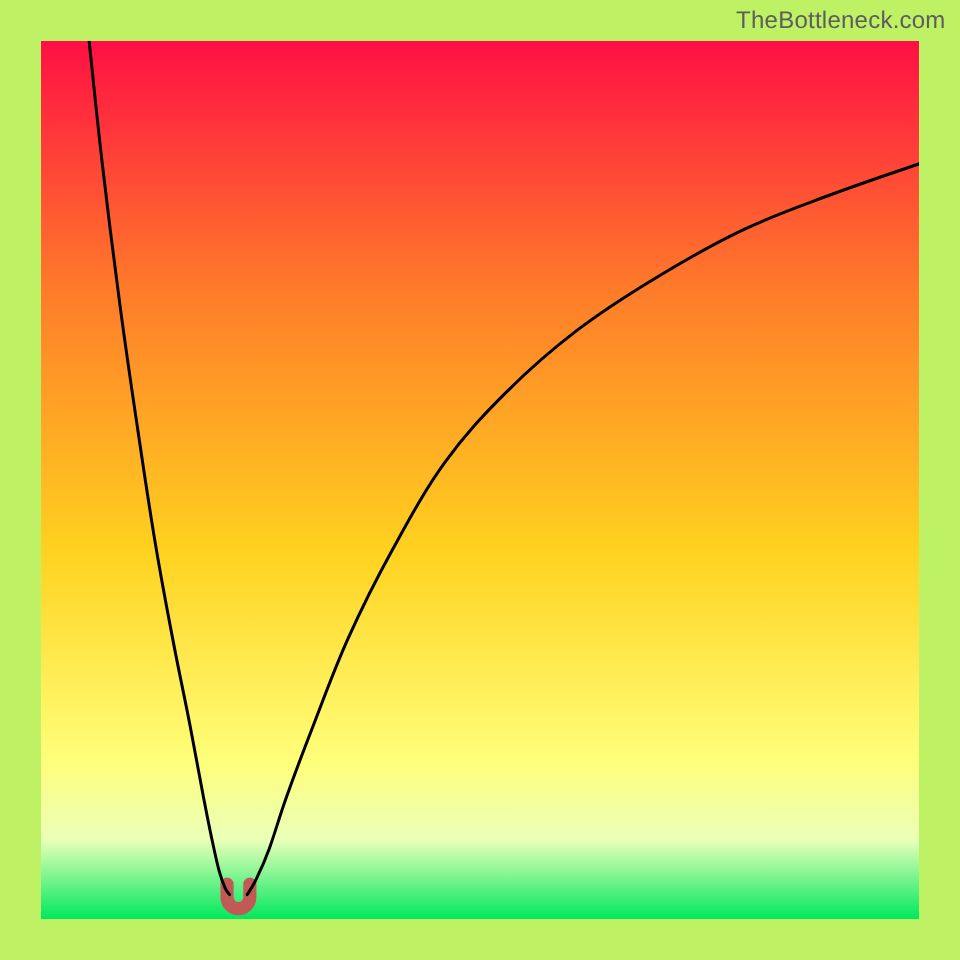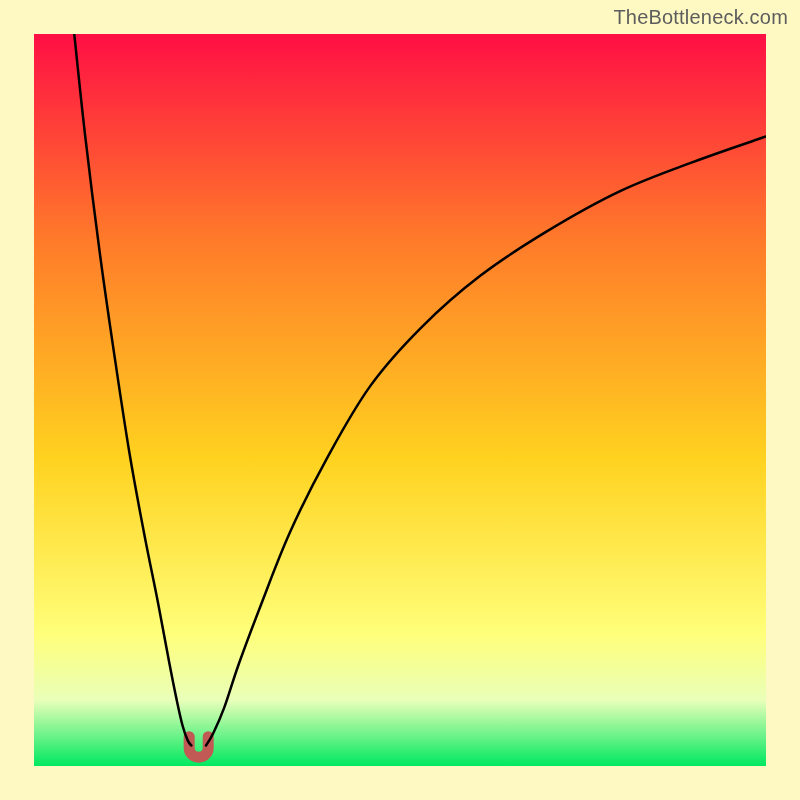--- a/index.html
+++ b/index.html
@@ -9,21 +9,21 @@
     height: 800px;
     background: #000;
     overflow: hidden;
   }
   .frame {
     position: absolute;
     left: 0;
     top: 0;
     width: 800px;
     height: 800px;
-    background: #fef9c3;
+    background: #bef264;
   }
   .plot {
     position: absolute;
     left: 34px;
     top: 34px;
     width: 732px;
     height: 732px;
     overflow: hidden;
   }
   .watermark {

